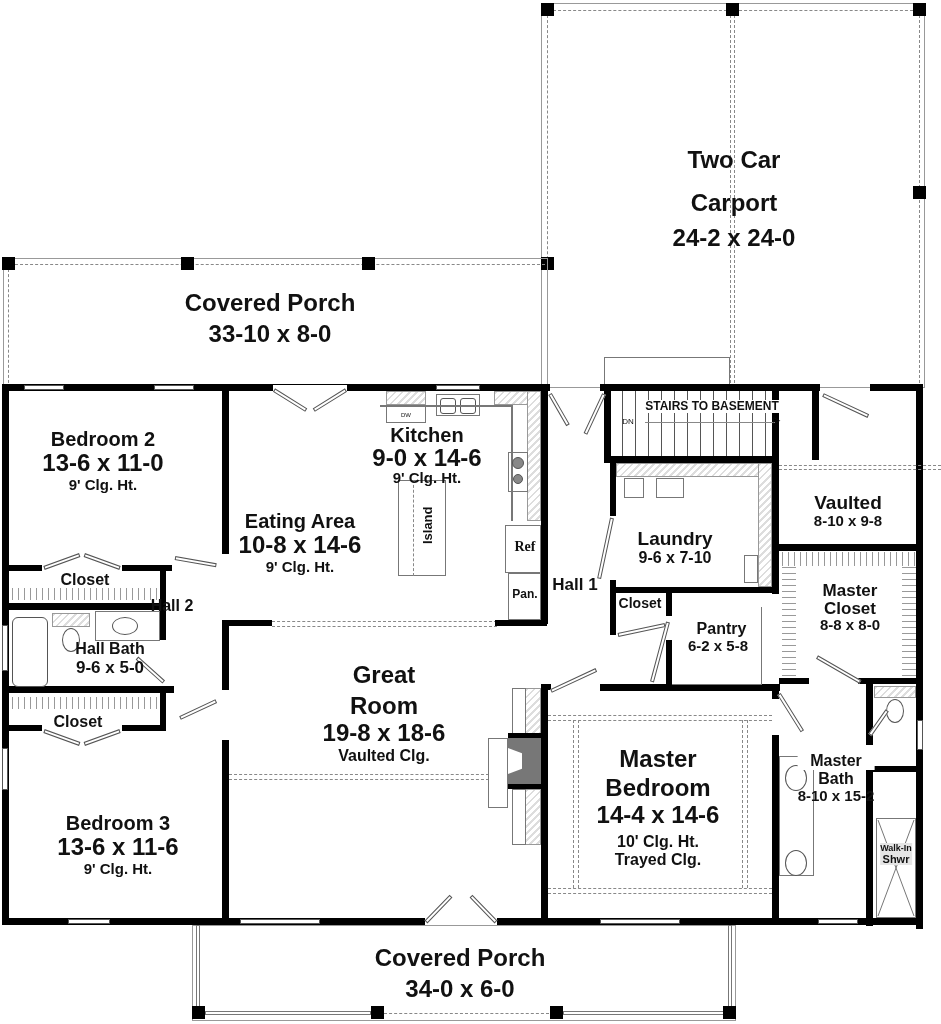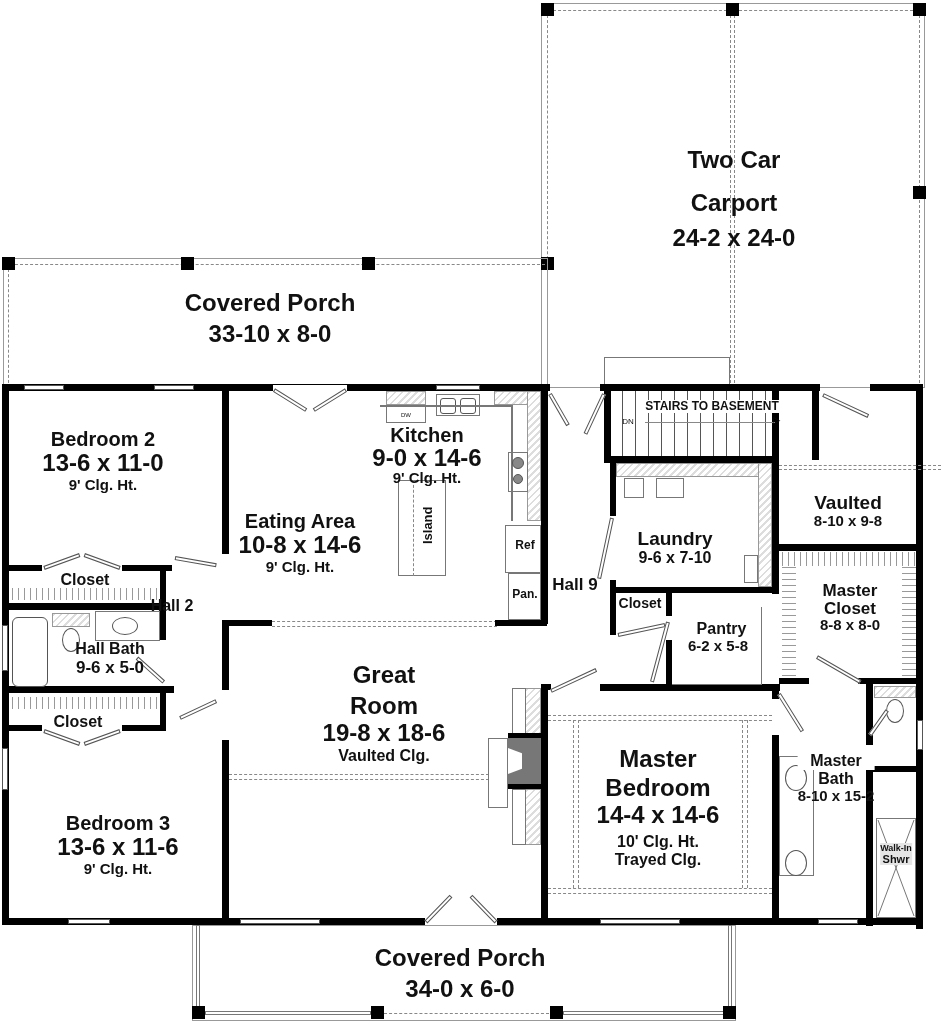--- a/index.html
+++ b/index.html
@@ -142,21 +142,21 @@
   <div class="sink" style="left:440px;top:398px;width:16px;height:16px;border-radius:3px;"></div>
   <div class="sink" style="left:460px;top:398px;width:16px;height:16px;border-radius:3px;"></div>
   <div class="hatch" style="left:494px;top:391px;width:47px;height:14px;"></div>
   <div class="hatch" style="left:527px;top:391px;width:14px;height:130px;"></div>
   <div class="thin" style="left:380px;top:405px;width:132px;height:1px;"></div>
   <div class="thin" style="left:511px;top:405px;width:1px;height:116px;"></div>
   <div class="thin" style="left:508px;top:452px;width:20px;height:40px;"></div>
   <div class="sink" style="left:512px;top:457px;width:12px;height:12px;background:#888;"></div>
   <div class="sink" style="left:513px;top:474px;width:10px;height:10px;background:#888;"></div>
   <div class="thin" style="left:505px;top:525px;width:36px;height:48px;"></div>
-  <div class="label" style="left:525px;top:539px;font-size:12px;">Ref</div>
+  <div class="label" style="left:525px;top:539px;font-size:14px;font-family:Liberation Serif, serif;">Ref</div>
   <div class="thin" style="left:508px;top:573px;width:33px;height:47px;"></div>
   <div class="label" style="left:525px;top:588px;font-size:12px;">Pan.</div>
 
   <div class="thin" style="left:398px;top:480px;width:48px;height:96px;"></div>
   <div class="dash-v" style="left:413px;top:480px;height:96px;"></div>
   <div class="label" style="left:428px;top:518px;font-size:13px;transform:translateX(-50%) rotate(-90deg);">Island</div>
 
   <div class="wall" style="left:604px;top:384px;width:7px;height:76px;"></div>
   <div class="wall" style="left:604px;top:456px;width:175px;height:7px;"></div>
   <div class="wall" style="left:610px;top:456px;width:6px;height:60px;"></div>
@@ -306,21 +306,21 @@
     <div class="l-sm">9' Clg. Ht.</div>
   </div>
 
   <div class="label" style="left:384px;top:662px;">
     <div class="l-big">Great</div>
     <div class="l-big" style="margin-top:4px;">Room</div>
     <div class="l-big">19-8 x 18-6</div>
     <div class="l-sm" style="font-size:16px;">Vaulted Clg.</div>
   </div>
 
-  <div class="label l-sm" style="left:575px;top:575px;font-size:17px;">Hall 9</div>
+  <div class="label l-sm" style="left:575px;top:575px;font-size:17px;">Hall 1</div>
 
   <div class="label" style="left:675px;top:528px;">
     <div class="l-name" style="font-size:19px;">Laundry</div>
     <div class="l-sm" style="font-size:16px;">9-6 x 7-10</div>
   </div>
 
   <div class="label l-xs" style="left:640px;top:596px;">Closet</div>
 
   <div class="label" style="left:718px;top:620px;">
     <div class="l-sm" style="font-size:16px;margin-left:7px;">Pantry</div>

